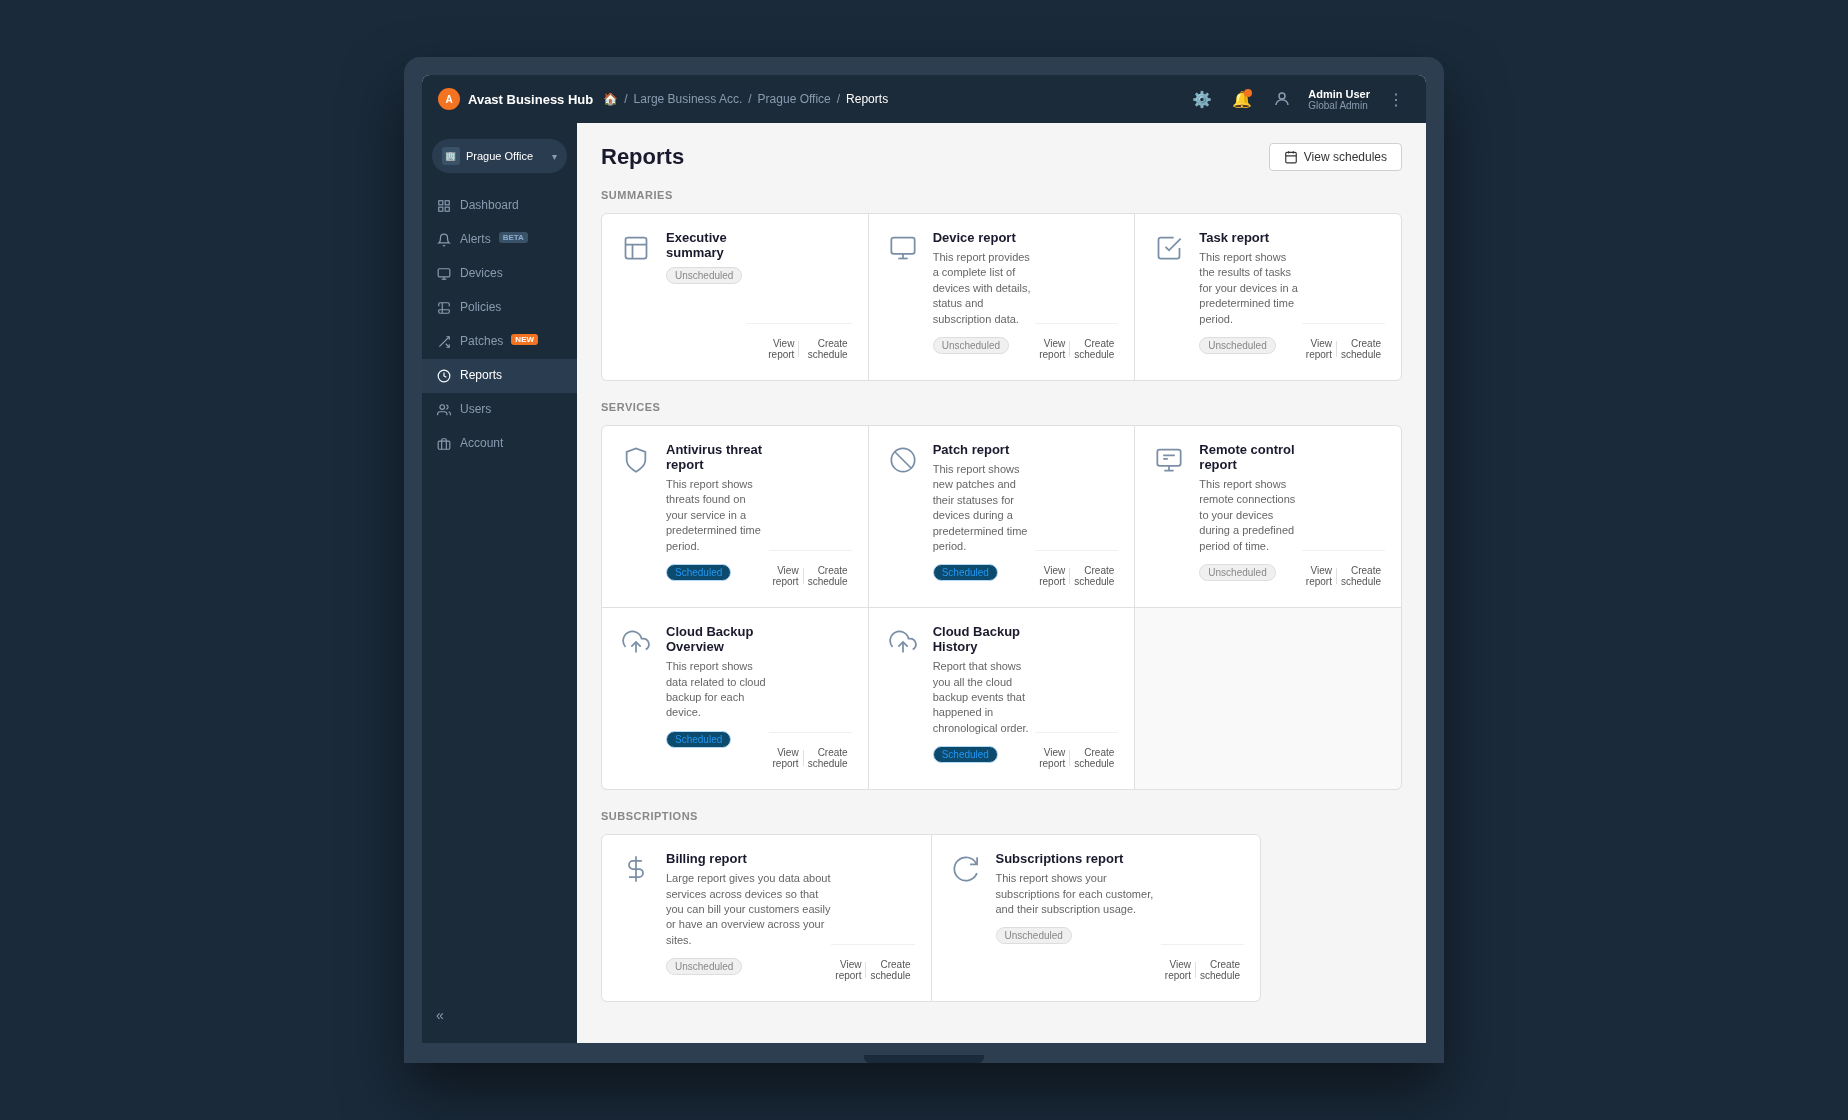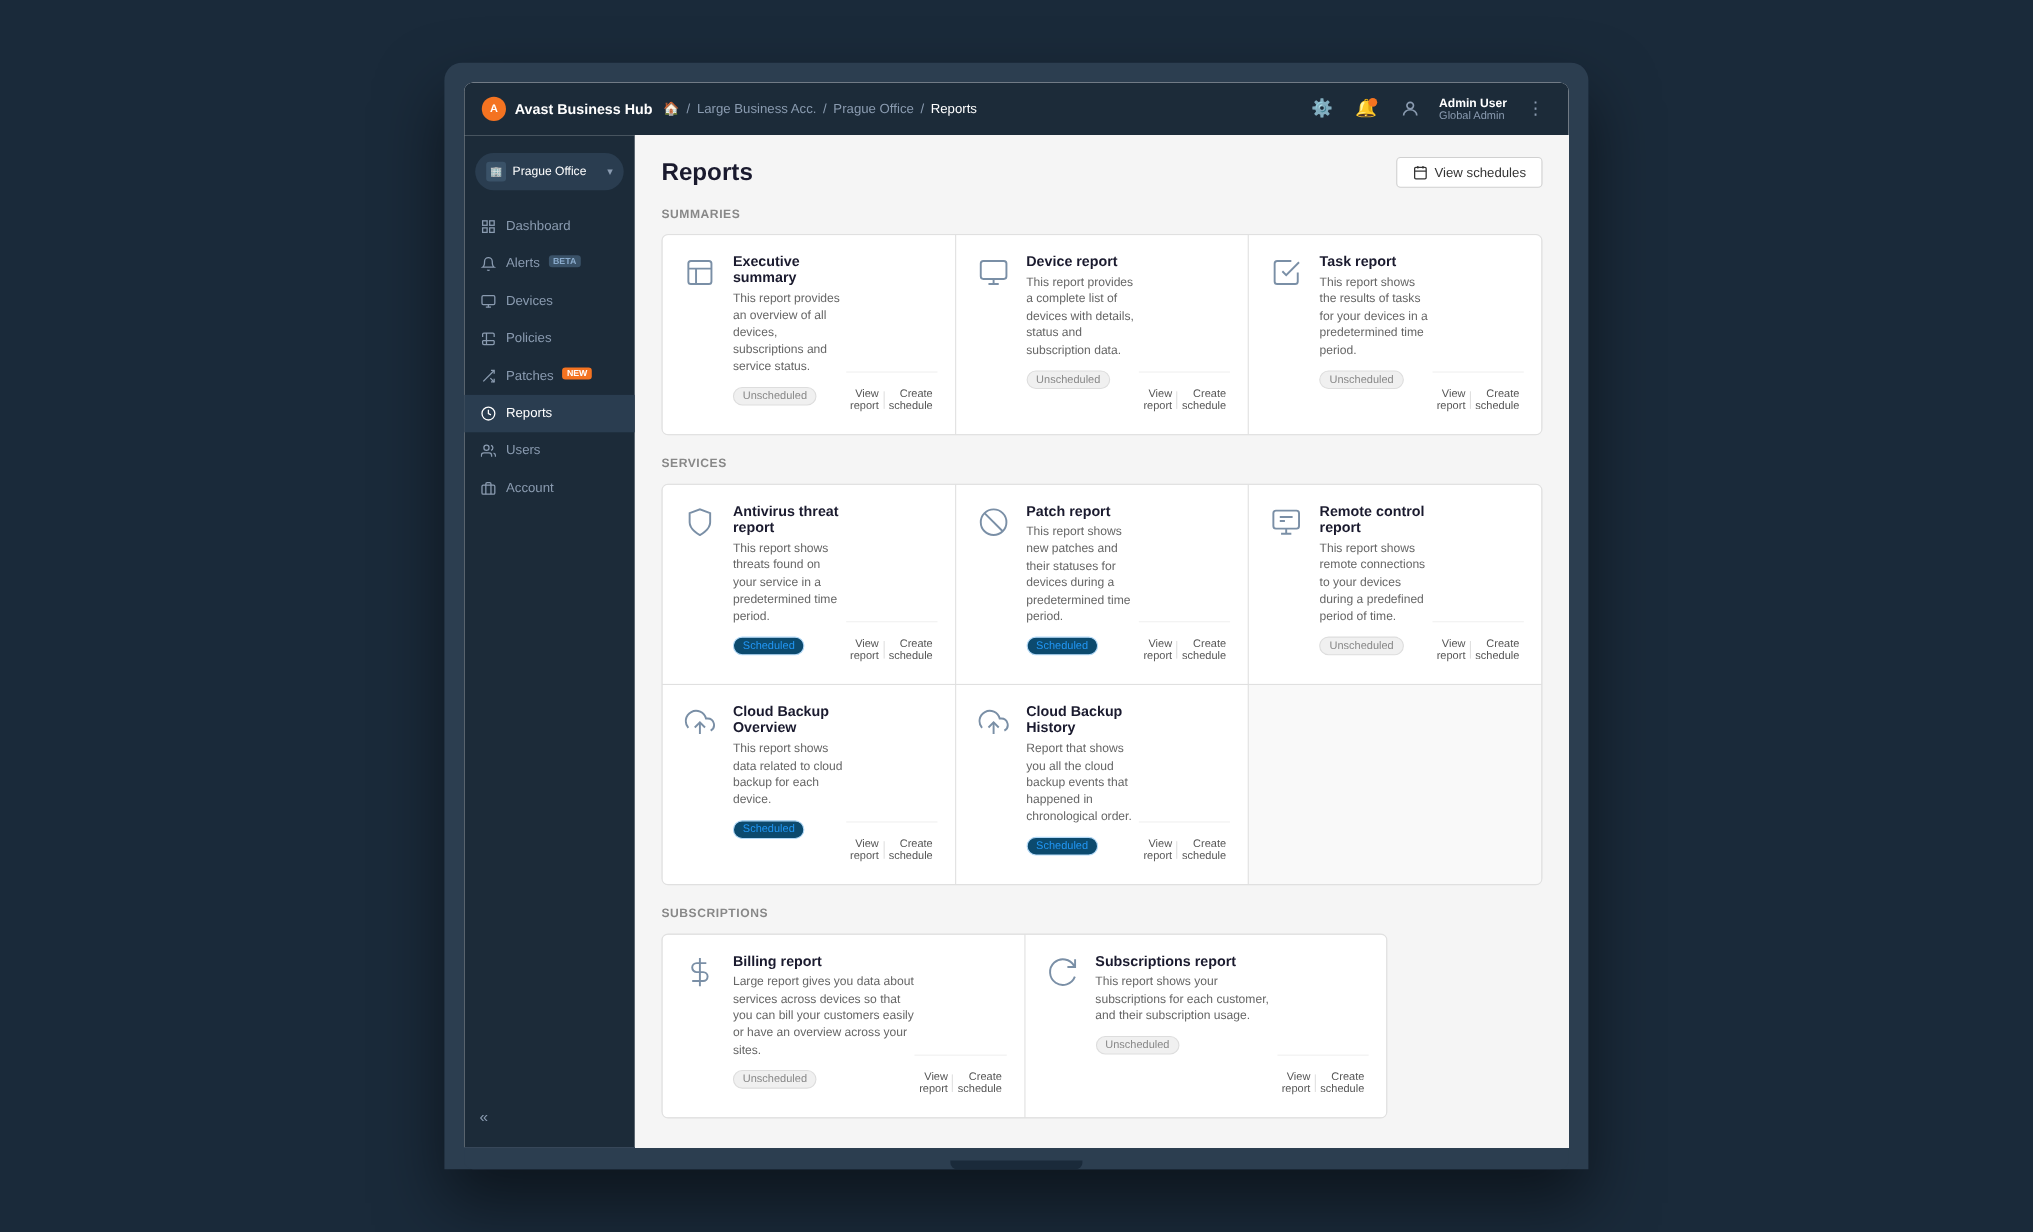--- a/index.html
+++ b/index.html
@@ -590,21 +590,20 @@
             <div class="report-card-top">
               <div class="report-icon">
                 <svg viewBox="0 0 24 24" fill="none" stroke="currentColor" stroke-width="1.5">
                   <rect x="3" y="3" width="18" height="18" rx="2"></rect>
                   <line x1="3" y1="9" x2="21" y2="9"></line>
                   <line x1="9" y1="21" x2="9" y2="9"></line>
                 </svg>
               </div>
               <div class="report-info">
                 <div class="report-title">Executive summary</div>
-                <div class="report-desc">This report provides an overview of all devices, subscriptions and service status.</div>
                 <span class="status-badge unscheduled">Unscheduled</span>
               </div>
             </div>
             <div class="report-card-footer">
               <span class="report-action-btn">View report</span>
               <div class="report-action-divider"></div>
               <span class="report-action-btn">Create schedule</span>
             </div>
           </div>
 

